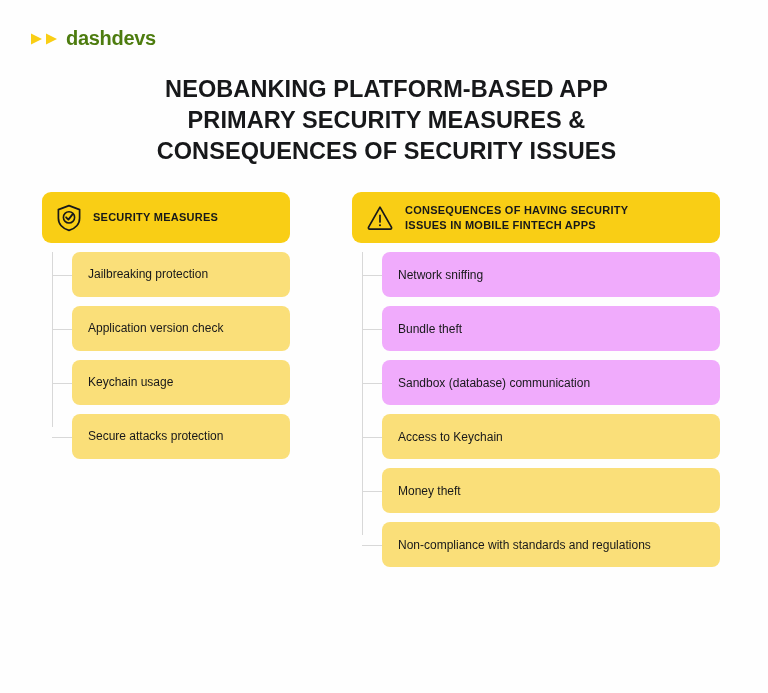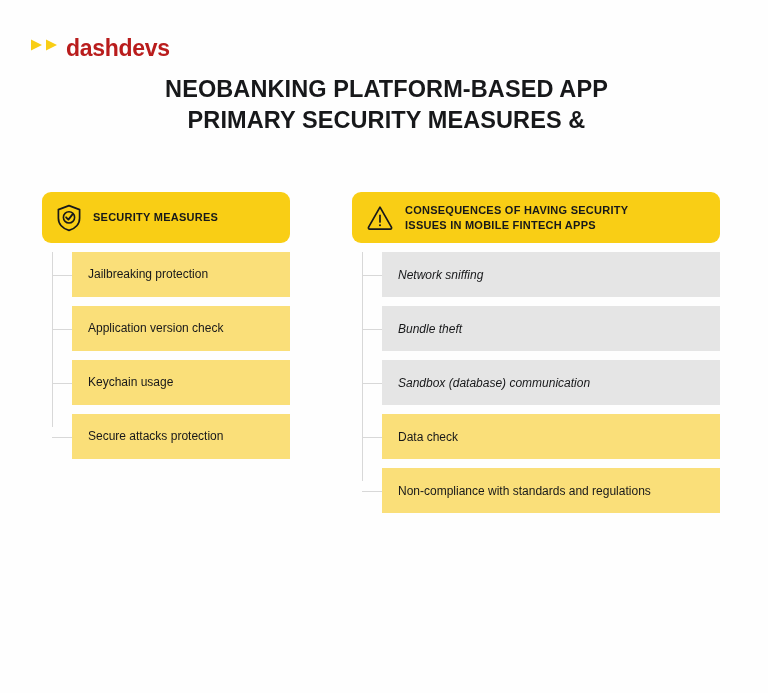--- a/index.html
+++ b/index.html
@@ -23,25 +23,24 @@
     display: flex;
     align-items: center;
     gap: 8px;
   }
   .logo-marks {
     display: flex;
     align-items: center;
     gap: 2px;
   }
   .logo-text {
-    font-size: 23px;
+    font-size: 20px;
     font-weight: bold;
-    color: #b91c1c;
+    color: #4d7c0f;
     letter-spacing: -0.3px;
-    margin-top: 8px;
   }
 
   
   .title {
     position: absolute;
     left: 5px;
     right: 0;
     top: 58px;
     text-align: center;
     font-size: 23.5px;
@@ -104,51 +103,52 @@
   .item-row:first-child { margin-top: 23px; }
   .item-stub {
     position: absolute;
     left: -20px;
     top: 50%;
     width: 20px;
     height: 1px;
     background: #d8d8d8;
   }
   .item-card {
-    border-radius: 0;
+    border-radius: 8px;
     min-height: 45px;
     display: flex;
     align-items: center;
     padding: 6px 16px;
     box-sizing: border-box;
     font-size: 12px;
     color: #17181a;
     line-height: 1.35;
   }
   .item-card.tone-yellow { background: #fadf79; }
-  .item-card.tone-gray   { background: #e5e5e5; font-style: italic; }
+  .item-card.tone-gray   { background: #f0abfc; }
 </style>
 </head>
 <body>
 
 <div class="logo">
   <span class="logo-marks">
     <svg width="13" height="14" viewBox="0 0 13 14" aria-hidden="true">
       <path d="M1 1.4 L12 7 L1 12.6 Z" fill="#f9ce15"></path>
     </svg>
     <svg width="13" height="14" viewBox="0 0 13 14" aria-hidden="true">
       <path d="M1 1.4 L12 7 L1 12.6 Z" fill="#f9ce15"></path>
     </svg>
   </span>
   <span class="logo-text">dashdevs</span>
 </div>
 
 <h1 class="title">
   <span class="title-line">NEOBANKING PLATFORM-BASED APP</span>
   <span class="title-line">PRIMARY SECURITY MEASURES &amp;</span>
+  <span class="title-line">CONSEQUENCES OF SECURITY ISSUES</span>
 </h1>
 
 <section class="col col-left">
   <div class="col-header">
     <span class="hdr-icon">
       <svg width="26" height="28" viewBox="0 0 26 28" aria-hidden="true">
         <path d="M13 1.6 L23.6 5.6 V14.2 C23.6 20.2 19 24.6 13 26.4 C7 24.6 2.4 20.2 2.4 14.2 V5.6 Z" fill="none" stroke="#17181a" stroke-width="1.7" stroke-linejoin="round"></path>
         <circle cx="13" cy="13.4" r="5.6" fill="none" stroke="#17181a" stroke-width="1.6"></circle>
         <path d="M10.1 13.3 L12.4 15.6 L16.3 10.6" fill="none" stroke="#17181a" stroke-width="1.8" stroke-linecap="round" stroke-linejoin="round"></path>
       </svg>
@@ -224,26 +224,32 @@
       </div>
     </div>
 
     <div class="item-row">
       <span class="item-stub"></span>
       <div class="item-card tone-gray">
         <span>Sandbox (database) communication</span>
       </div>
     </div>
 
-
-
-    <div class="item-row">
-      <span class="item-stub"></span>
-      <div class="item-card tone-yellow">
-        <span>Data check</span>
+    <div class="item-row">
+      <span class="item-stub"></span>
+      <div class="item-card tone-yellow">
+        <span>Access to Keychain</span>
+      </div>
+    </div>
+
+
+    <div class="item-row">
+      <span class="item-stub"></span>
+      <div class="item-card tone-yellow">
+        <span>Money theft</span>
       </div>
     </div>
 
     <div class="item-row">
       <span class="item-stub"></span>
       <div class="item-card tone-yellow">
         <span>Non-compliance with standards and regulations</span>
       </div>
     </div>
   </div>

